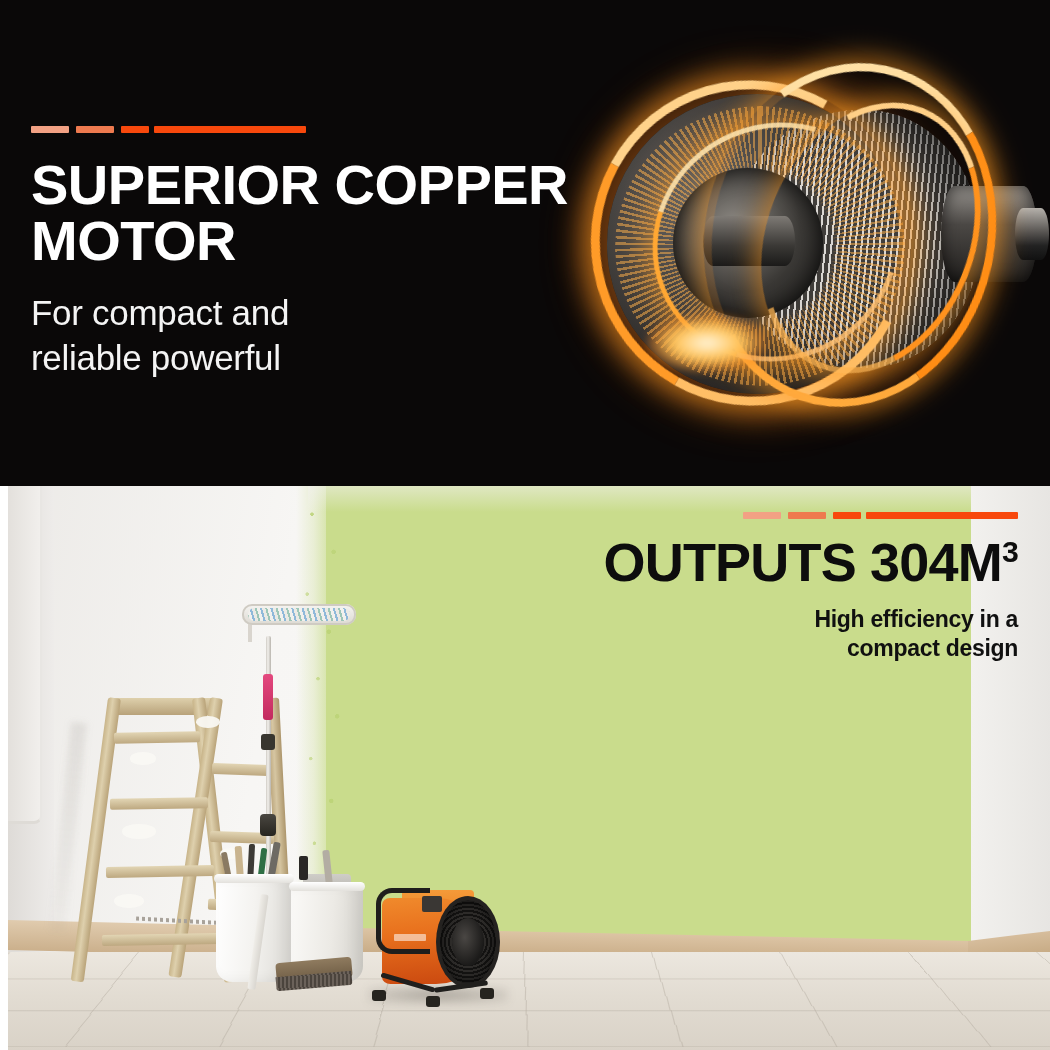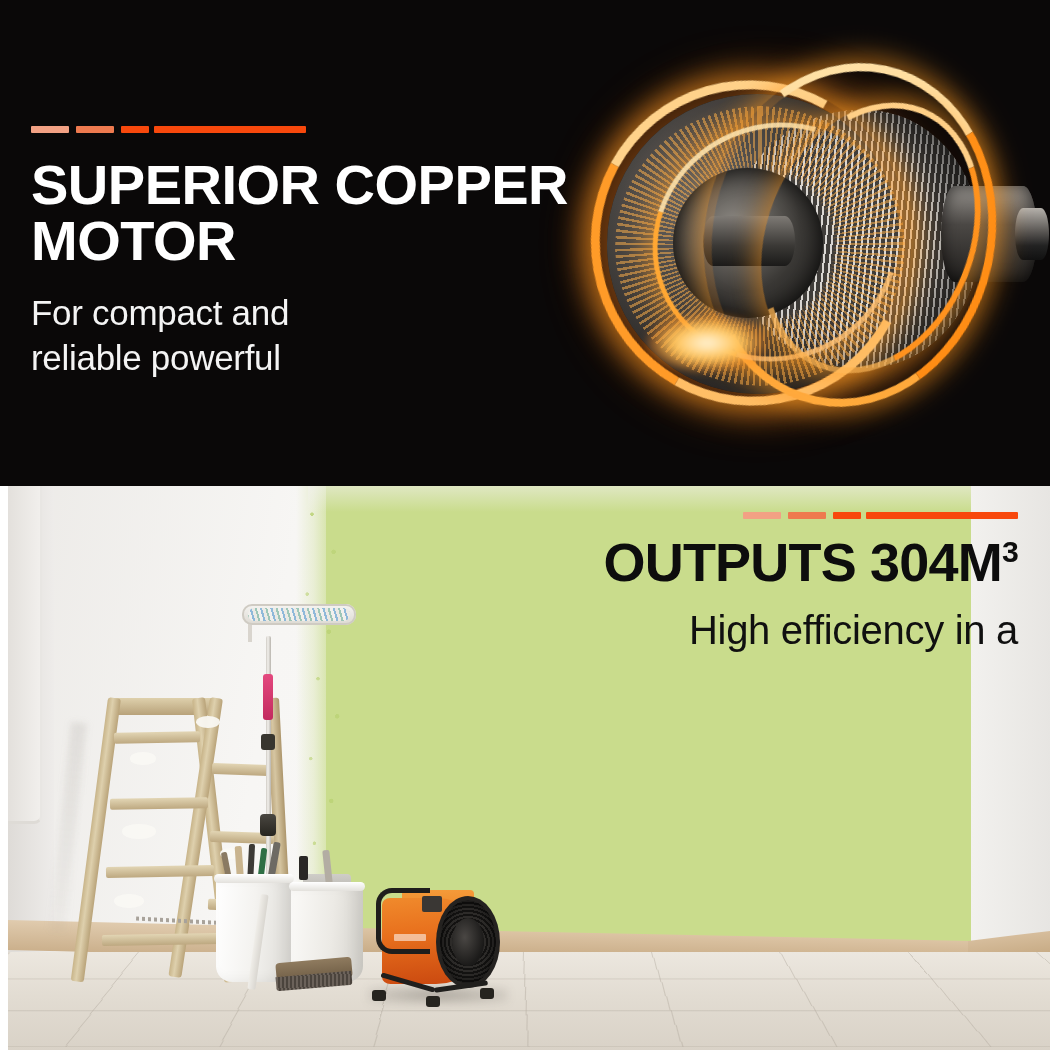--- a/index.html
+++ b/index.html
@@ -386,21 +386,21 @@
     position:absolute; right:40px; top:26px; width:600px; text-align:right;
   }
   .accent-bar-right { display:flex; align-items:center; height:7px; justify-content:flex-end; }
   .headline-dark {
     margin-top:16px; color:#0d0d0d;
     font-size:54px; font-weight:bold; line-height:1.03;
     letter-spacing:-0.8px; text-transform:uppercase;
   }
   .headline-dark sup { font-size:0.56em; vertical-align:super; line-height:0; }
   .sub-dark {
-    margin-top:14px; color:#101010; font-size:40px; font-weight:400;
+    margin-top:14px; color:#101010; font-size:23px; font-weight:700;
     line-height:1.28; letter-spacing:-0.3px;
   }
 </style>
 </head>
 <body>
 
 <div class="page">
 
   <section class="panel-top">
 
@@ -518,18 +518,18 @@
     <div class="bottom-content">
       <div class="accent-bar-right">
           <div class="accent-seg" style="width: 38px; background: rgb(242, 161, 132); margin-right: 7px;"></div>
           <div class="accent-seg" style="width: 38px; background: rgb(238, 122, 79); margin-right: 7px;"></div>
           <div class="accent-seg" style="width: 28px; background: rgb(248, 72, 12); margin-right: 5px;"></div>
           <div class="accent-seg" style="width: 152px; background: rgb(248, 72, 12); margin-right: 0px;"></div>
         </div>
       <h2 class="headline-dark">
         <span><span>OUTPUTS 304M</span><sup>3</sup></span><br>
       </h2>
-      <p class="sub-dark"><span>High efficiency in a</span><br></p>
+      <p class="sub-dark"><span>High efficiency in a</span><br><span>compact design</span></p>
     </div>
 
   </section>
 
 </div>
 
 </body></html>

